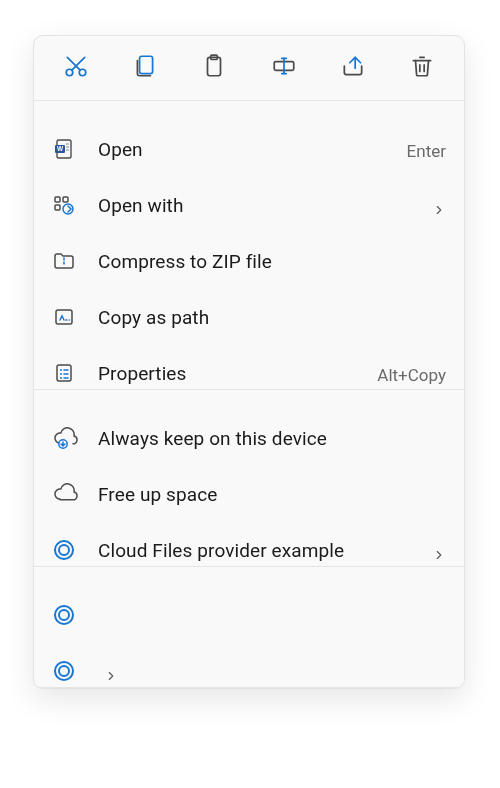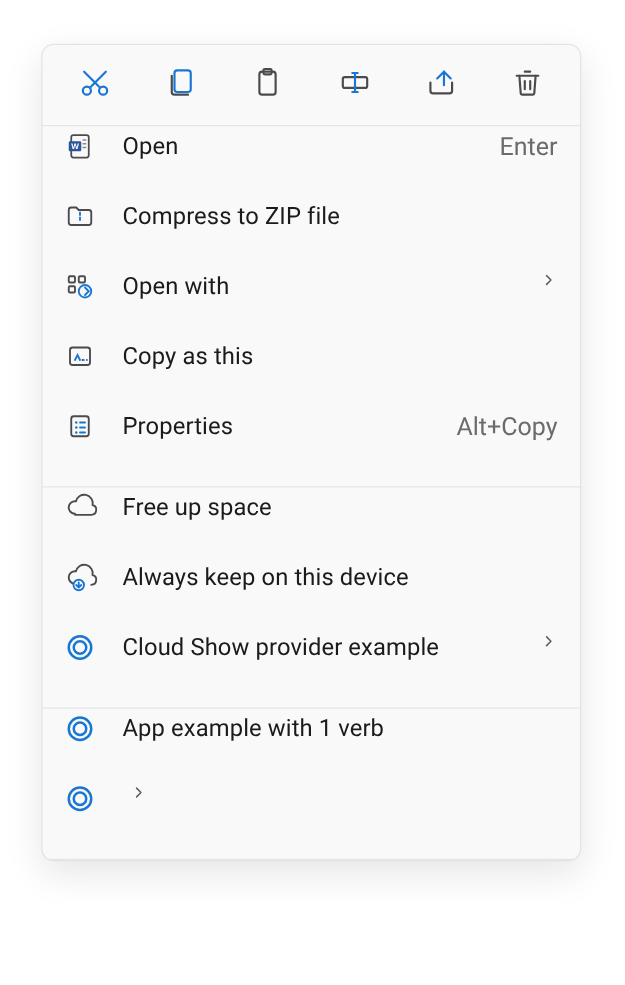--- a/index.html
+++ b/index.html
@@ -36,39 +36,39 @@
     align-items: center;
     justify-content: center;
   }
   .section-sep {
     height: 1px;
     background: rgba(0,0,0,0.08);
     width: 100%;
   }
   .item {
     display: flex;
-    align-items: flex-start;
+    align-items: flex-end;
     height: 56px;
     padding: 0 18px 0 18px;
   }
   .item .leading {
     width: 46px;
     display: flex;
     align-items: center;
     justify-content: flex-start;
   }
   .item .label {
     flex: 1;
     font-size: 19px;
     font-weight: 400;
     letter-spacing: 0.1px;
     color: #1b1b1b;
   }
   .item .trailing {
-    font-size: 20px;
+    font-size: 17px;
     color: #6b6b6b;
     min-width: 20px;
     text-align: right;
     display: flex;
     align-items: center;
     justify-content: flex-end;
   }
   .chevron svg { display:block }
   .section { padding-top: 4px; padding-bottom: 4px; }
 </style>
@@ -146,58 +146,58 @@
           <line x1="14" y1="10" x2="17" y2="10" stroke="#8a8a8a" stroke-width="1.2"></line>
           <line x1="14" y1="13" x2="17" y2="13" stroke="#8a8a8a" stroke-width="1.2"></line>
         </svg>
       </div>
       <div class="label">Open</div>
       <div class="trailing">Enter</div>
     </div>
 
     <div class="item">
       <div class="leading">
-        <svg width="24" height="24" viewBox="0 0 24 24" fill="none" stroke="#4b4b4b" stroke-width="1.5" stroke-linecap="round" stroke-linejoin="round">
-          <path d="M3 7a2 2 0 0 1 2-2h4l2 2h8a2 2 0 0 1 2 2v8a2 2 0 0 1-2 2H5a2 2 0 0 1-2-2z"></path>
-          <line x1="12" y1="9" x2="12" y2="17" stroke="#1977d3" stroke-dasharray="2 2"></line>
-        </svg>
-      </div>
-      <div class="label">Compress to ZIP file</div>
-      <div class="trailing"></div>
-    </div>
-
-    <div class="item">
-      <div class="leading">
         <svg width="24" height="24" viewBox="0 0 24 24" fill="none" stroke="#4b4b4b" stroke-width="1.5" stroke-linecap="round">
           <rect x="3" y="4" width="5" height="5" rx="1"></rect>
             <rect x="3" y="12" width="5" height="5" rx="1"></rect>
           <rect x="11" y="4" width="5" height="5" rx="1"></rect>
           <circle cx="16" cy="16" r="5" fill="none" stroke="#1977d3"></circle>
           <path d="M16 13l3 3-3 3" stroke="#1977d3"></path>
         </svg>
       </div>
       <div class="label">Open with</div>
       <div class="trailing chevron">
         <svg width="14" height="14" viewBox="0 0 24 24" fill="none" stroke="#5b5b5b" stroke-width="2" stroke-linecap="round" stroke-linejoin="round">
             <polyline points="9 6 15 12 9 18"></polyline>
           </svg>
       </div>
     </div>
 
     <div class="item">
       <div class="leading">
+        <svg width="24" height="24" viewBox="0 0 24 24" fill="none" stroke="#4b4b4b" stroke-width="1.5" stroke-linecap="round" stroke-linejoin="round">
+          <path d="M3 7a2 2 0 0 1 2-2h4l2 2h8a2 2 0 0 1 2 2v8a2 2 0 0 1-2 2H5a2 2 0 0 1-2-2z"></path>
+          <line x1="12" y1="9" x2="12" y2="17" stroke="#1977d3" stroke-dasharray="2 2"></line>
+        </svg>
+      </div>
+      <div class="label">Compress to ZIP file</div>
+      <div class="trailing"></div>
+    </div>
+
+    <div class="item">
+      <div class="leading">
         <svg width="24" height="24" viewBox="0 0 24 24" fill="none" stroke="#4b4b4b" stroke-width="1.5" stroke-linecap="round">
           <rect x="4" y="5" width="16" height="14" rx="2"></rect>
           <path d="M8 15l2-4 2 4" stroke="#1977d3"></path>
             <line x1="14" y1="15" x2="14" y2="15"></line>
           <circle cx="15" cy="15" r="0.8" fill="#1977d3" stroke="none"></circle>
             <circle cx="17.5" cy="15" r="0.8" fill="#1977d3" stroke="none"></circle>
         </svg>
       </div>
-      <div class="label">Copy as this</div>
+      <div class="label">Copy as path</div>
       <div class="trailing"></div>
     </div>
 
     <div class="item">
       <div class="leading">
         <svg width="24" height="24" viewBox="0 0 24 24" fill="none" stroke="#4b4b4b" stroke-width="1.5" stroke-linecap="round">
           <rect x="5" y="4" width="14" height="16" rx="2"></rect>
           <circle cx="9" cy="9" r="1" fill="#1977d3" stroke="none"></circle>
             <line x1="12" y1="9" x2="16" y2="9" stroke="#1977d3"></line>
           <circle cx="9" cy="13" r="1" fill="#1977d3" stroke="none"></circle>
@@ -210,66 +210,65 @@
       <div class="trailing">Alt+Copy</div>
     </div>
   </div>
 
   <div class="section-sep"></div>
 
   <div class="section">
     <div class="item">
       <div class="leading">
         <svg width="26" height="24" viewBox="0 0 26 24" fill="none" stroke="#4b4b4b" stroke-width="1.5" stroke-linecap="round" stroke-linejoin="round">
-          <path d="M8 17a5 5 0 1 1 .8-9.93A6 6 0 0 1 22 10a4 4 0 0 1-1 7.87H8z"></path>
-        </svg>
-      </div>
-      <div class="label">Free up space</div>
-      <div class="trailing"></div>
-    </div>
-
-    <div class="item">
-      <div class="leading">
-        <svg width="26" height="24" viewBox="0 0 26 24" fill="none" stroke="#4b4b4b" stroke-width="1.5" stroke-linecap="round" stroke-linejoin="round">
           <path d="M8 17a5 5 0 1 1 .8-9.93A6 6 0 0 1 22 10a4 4 0 0 1-1 7.87"></path>
           <circle cx="11" cy="18" r="4.2" fill="#fff" stroke="#1977d3"></circle>
           <path d="M11 16v4M9 18l2 2 2-2" stroke="#1977d3"></path>
         </svg>
       </div>
       <div class="label">Always keep on this device</div>
       <div class="trailing"></div>
     </div>
 
     <div class="item">
       <div class="leading">
+        <svg width="26" height="24" viewBox="0 0 26 24" fill="none" stroke="#4b4b4b" stroke-width="1.5" stroke-linecap="round" stroke-linejoin="round">
+          <path d="M8 17a5 5 0 1 1 .8-9.93A6 6 0 0 1 22 10a4 4 0 0 1-1 7.87H8z"></path>
+        </svg>
+      </div>
+      <div class="label">Free up space</div>
+      <div class="trailing"></div>
+    </div>
+
+    <div class="item">
+      <div class="leading">
         <svg width="24" height="24" viewBox="0 0 24 24">
             <circle cx="12" cy="12" r="9" fill="none" stroke="#1977d3" stroke-width="2"></circle>
             <circle cx="12" cy="12" r="5" fill="none" stroke="#1977d3" stroke-width="2"></circle>
           </svg>
       </div>
-      <div class="label">Cloud Show provider example</div>
+      <div class="label">Cloud Files provider example</div>
       <div class="trailing chevron">
         <svg width="14" height="14" viewBox="0 0 24 24" fill="none" stroke="#5b5b5b" stroke-width="2" stroke-linecap="round" stroke-linejoin="round">
             <polyline points="9 6 15 12 9 18"></polyline>
           </svg>
       </div>
     </div>
   </div>
 
   <div class="section-sep"></div>
 
   <div class="section">
     <div class="item">
       <div class="leading">
         <svg width="24" height="24" viewBox="0 0 24 24">
             <circle cx="12" cy="12" r="9" fill="none" stroke="#1977d3" stroke-width="2"></circle>
             <circle cx="12" cy="12" r="5" fill="none" stroke="#1977d3" stroke-width="2"></circle>
           </svg>
       </div>
-      <div class="label">App example with 1 verb</div>
       <div class="trailing"></div>
     </div>
 
     <div class="item">
       <div class="leading">
         <svg width="24" height="24" viewBox="0 0 24 24">
             <circle cx="12" cy="12" r="9" fill="none" stroke="#1977d3" stroke-width="2"></circle>
             <circle cx="12" cy="12" r="5" fill="none" stroke="#1977d3" stroke-width="2"></circle>
           </svg>
       </div>

